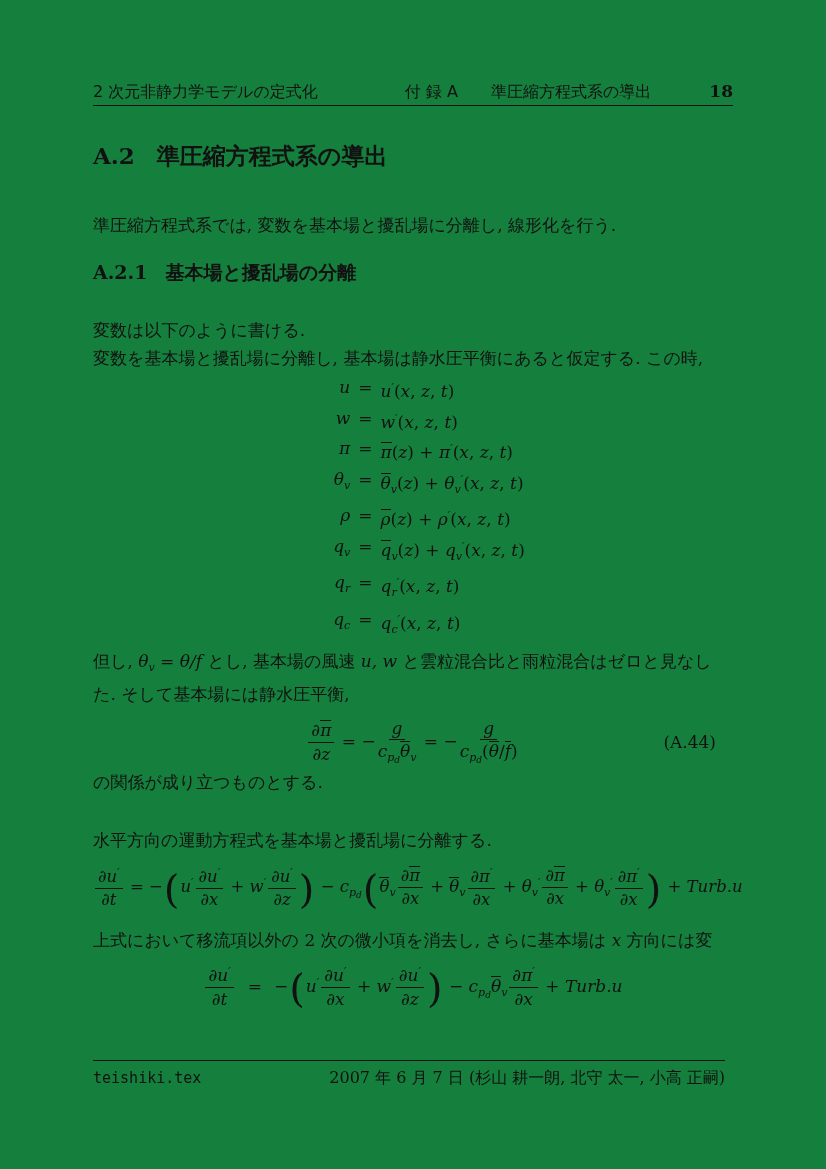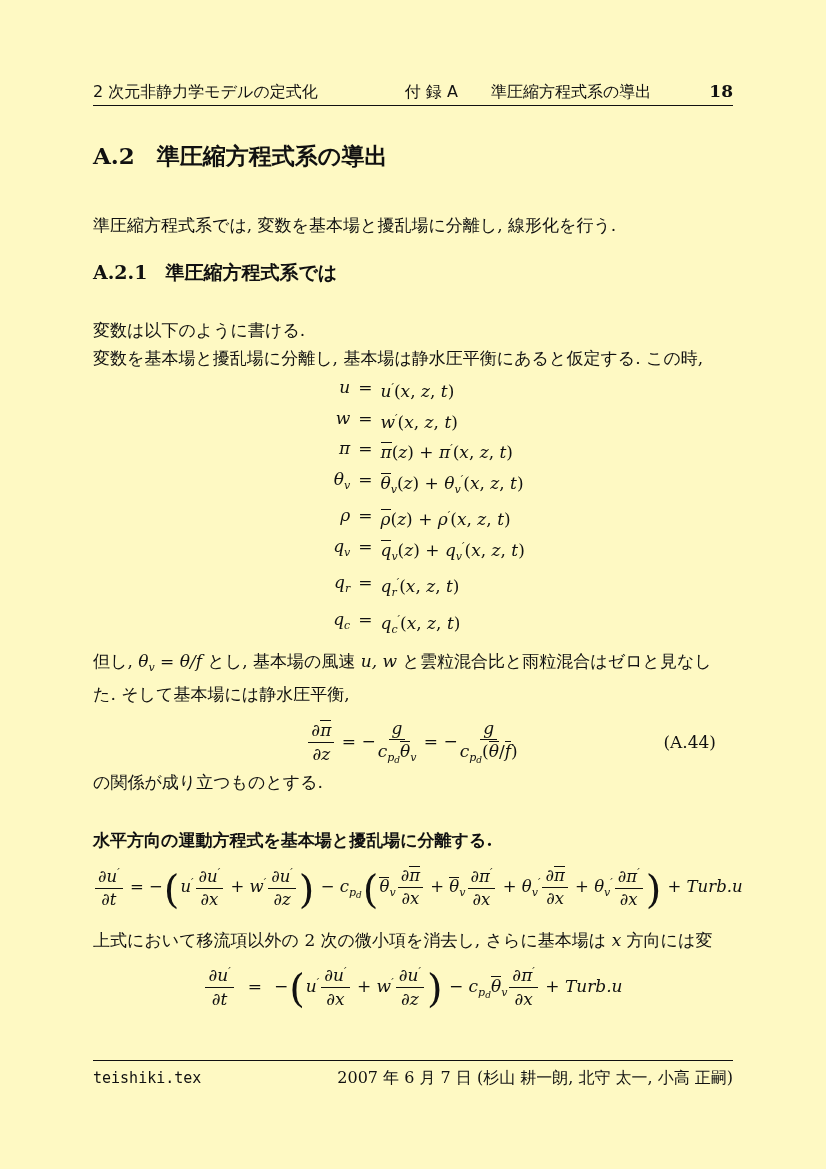--- a/index.html
+++ b/index.html
@@ -1,16 +1,16 @@
 <!DOCTYPE html>
 <html><head>
 <meta charset="utf-8">
 <style>
   html,body{margin:0;padding:0;background:#e8e8e8;}
-  .page{width:826px;height:1169px;background:#fef9c3;position:relative;overflow:hidden;
+  .page{width:826px;height:1169px;background:#15803d;position:relative;overflow:hidden;
         font-family:"DejaVu Serif","Liberation Serif",serif;color:#111;}
   .content{position:absolute;left:93px;right:93px;top:0;}
 
   
   .rhead{padding-top:81px;display:flex;align-items:baseline;
          font-family:"DejaVu Sans","Liberation Sans",sans-serif;font-size:16px;line-height:20px;}
   .rhead-right{margin-left:auto;}
   .rhead-title{margin-left:28px;}
   .pagenum{margin-left:58px;font-family:"DejaVu Serif",serif;font-weight:bold;font-size:17px;}
   .hrule{margin-top:3px;border-top:1.5px solid #111;height:0;}
@@ -24,21 +24,21 @@
   .h2 .httl{font-family:"DejaVu Sans","Liberation Sans",sans-serif;margin-left:18px;}
   .h2a{margin-top:25px;}
   .h2b{margin-top:40px;}
 
   
   .para{font-size:17px;margin:0;}
   .p-intro{margin-top:45px;line-height:21px;}
   .p2{margin-top:33px;line-height:28px;}
   .p3{margin-top:8px;line-height:27px;}
   .p4{margin-top:6px;line-height:21px;}
-  .p5{margin-top:37px;line-height:21px;font-weight:bold;}
+  .p5{margin-top:37px;line-height:21px;}
   .p6{margin-top:9px;line-height:27.5px;}
 
   
   .mi{font-family:"DejaVu Serif","Liberation Serif",serif;font-style:italic;}
   .mr{font-family:"DejaVu Serif","Liberation Serif",serif;font-style:normal;}
   .msub{font-family:"DejaVu Serif",serif;font-style:italic;font-size:11px;vertical-align:-4px;}
   .msub2{font-family:"DejaVu Serif",serif;font-style:italic;font-size:9px;vertical-align:-6px;}
   .msup{font-family:"DejaVu Serif",serif;font-style:italic;font-size:11px;vertical-align:6px;}
   .ov{display:inline-block;line-height:1.02;border-top:1.4px solid #111;padding-top:1px;}
   .frac{display:inline-flex;flex-direction:column;align-items:center;vertical-align:middle;
@@ -60,21 +60,21 @@
 
   
   .eqwrap{position:relative;margin-top:10px;text-align:center;}
   .eqtag{position:absolute;right:17px;top:50%;transform:translateY(-50%);
          font-family:"DejaVu Serif",serif;font-size:17px;}
 
   .eqfull{margin-top:9px;text-align:left;font-size:16.5px;}
   .eqfinal{margin-top:5px;text-align:center;}
 
   
-  .pfoot{position:absolute;left:93px;right:93px;top:1060px;border-top:1.4px solid #111;
+  .pfoot{position:absolute;left:93px;right:101px;top:1060px;border-top:1.4px solid #111;
          padding-top:7px;display:flex;justify-content:space-between;align-items:flex-end;
          font-size:16px;line-height:20px;}
   .mono{font-family:"DejaVu Sans Mono","Liberation Mono",monospace;font-size:15px;}
 </style>
 </head>
 <body>
 
 <div class="page">
   <div class="content">
 
@@ -90,21 +90,21 @@
 
     <div class="h1">
       <span class="hnum">A.2</span>
       <span class="httl">準圧縮方程式系の導出</span>
     </div>
 
     <p class="para p-intro">準圧縮方程式系では, 変数を基本場と擾乱場に分離し, 線形化を行う.</p>
 
     <div class="h2 h2a">
       <span class="hnum">A.2.1</span>
-      <span class="httl">準圧縮方程式系では</span>
+      <span class="httl">基本場と擾乱場の分離</span>
     </div>
 
     <div class="para p2">
       <div>変数は以下のように書ける.</div>
       <div>変数を基本場と擾乱場に分離し, 基本場は静水圧平衡にあると仮定する. この時,</div>
     </div>
 
     <div class="eqset">
         <div class="eqrow"><span class="lhs"><span class="mi">u</span></span><span class="eqs">=</span><span class="rhs"><span class="mi">u</span><span class="msup">′</span><span class="mr">(</span><span class="mi">x</span><span class="mr">, </span><span class="mi">z</span><span class="mr">, </span><span class="mi">t</span><span class="mr">)</span></span></div>
         <div class="eqrow"><span class="lhs"><span class="mi">w</span></span><span class="eqs">=</span><span class="rhs"><span class="mi">w</span><span class="msup">′</span><span class="mr">(</span><span class="mi">x</span><span class="mr">, </span><span class="mi">z</span><span class="mr">, </span><span class="mi">t</span><span class="mr">)</span></span></div>

